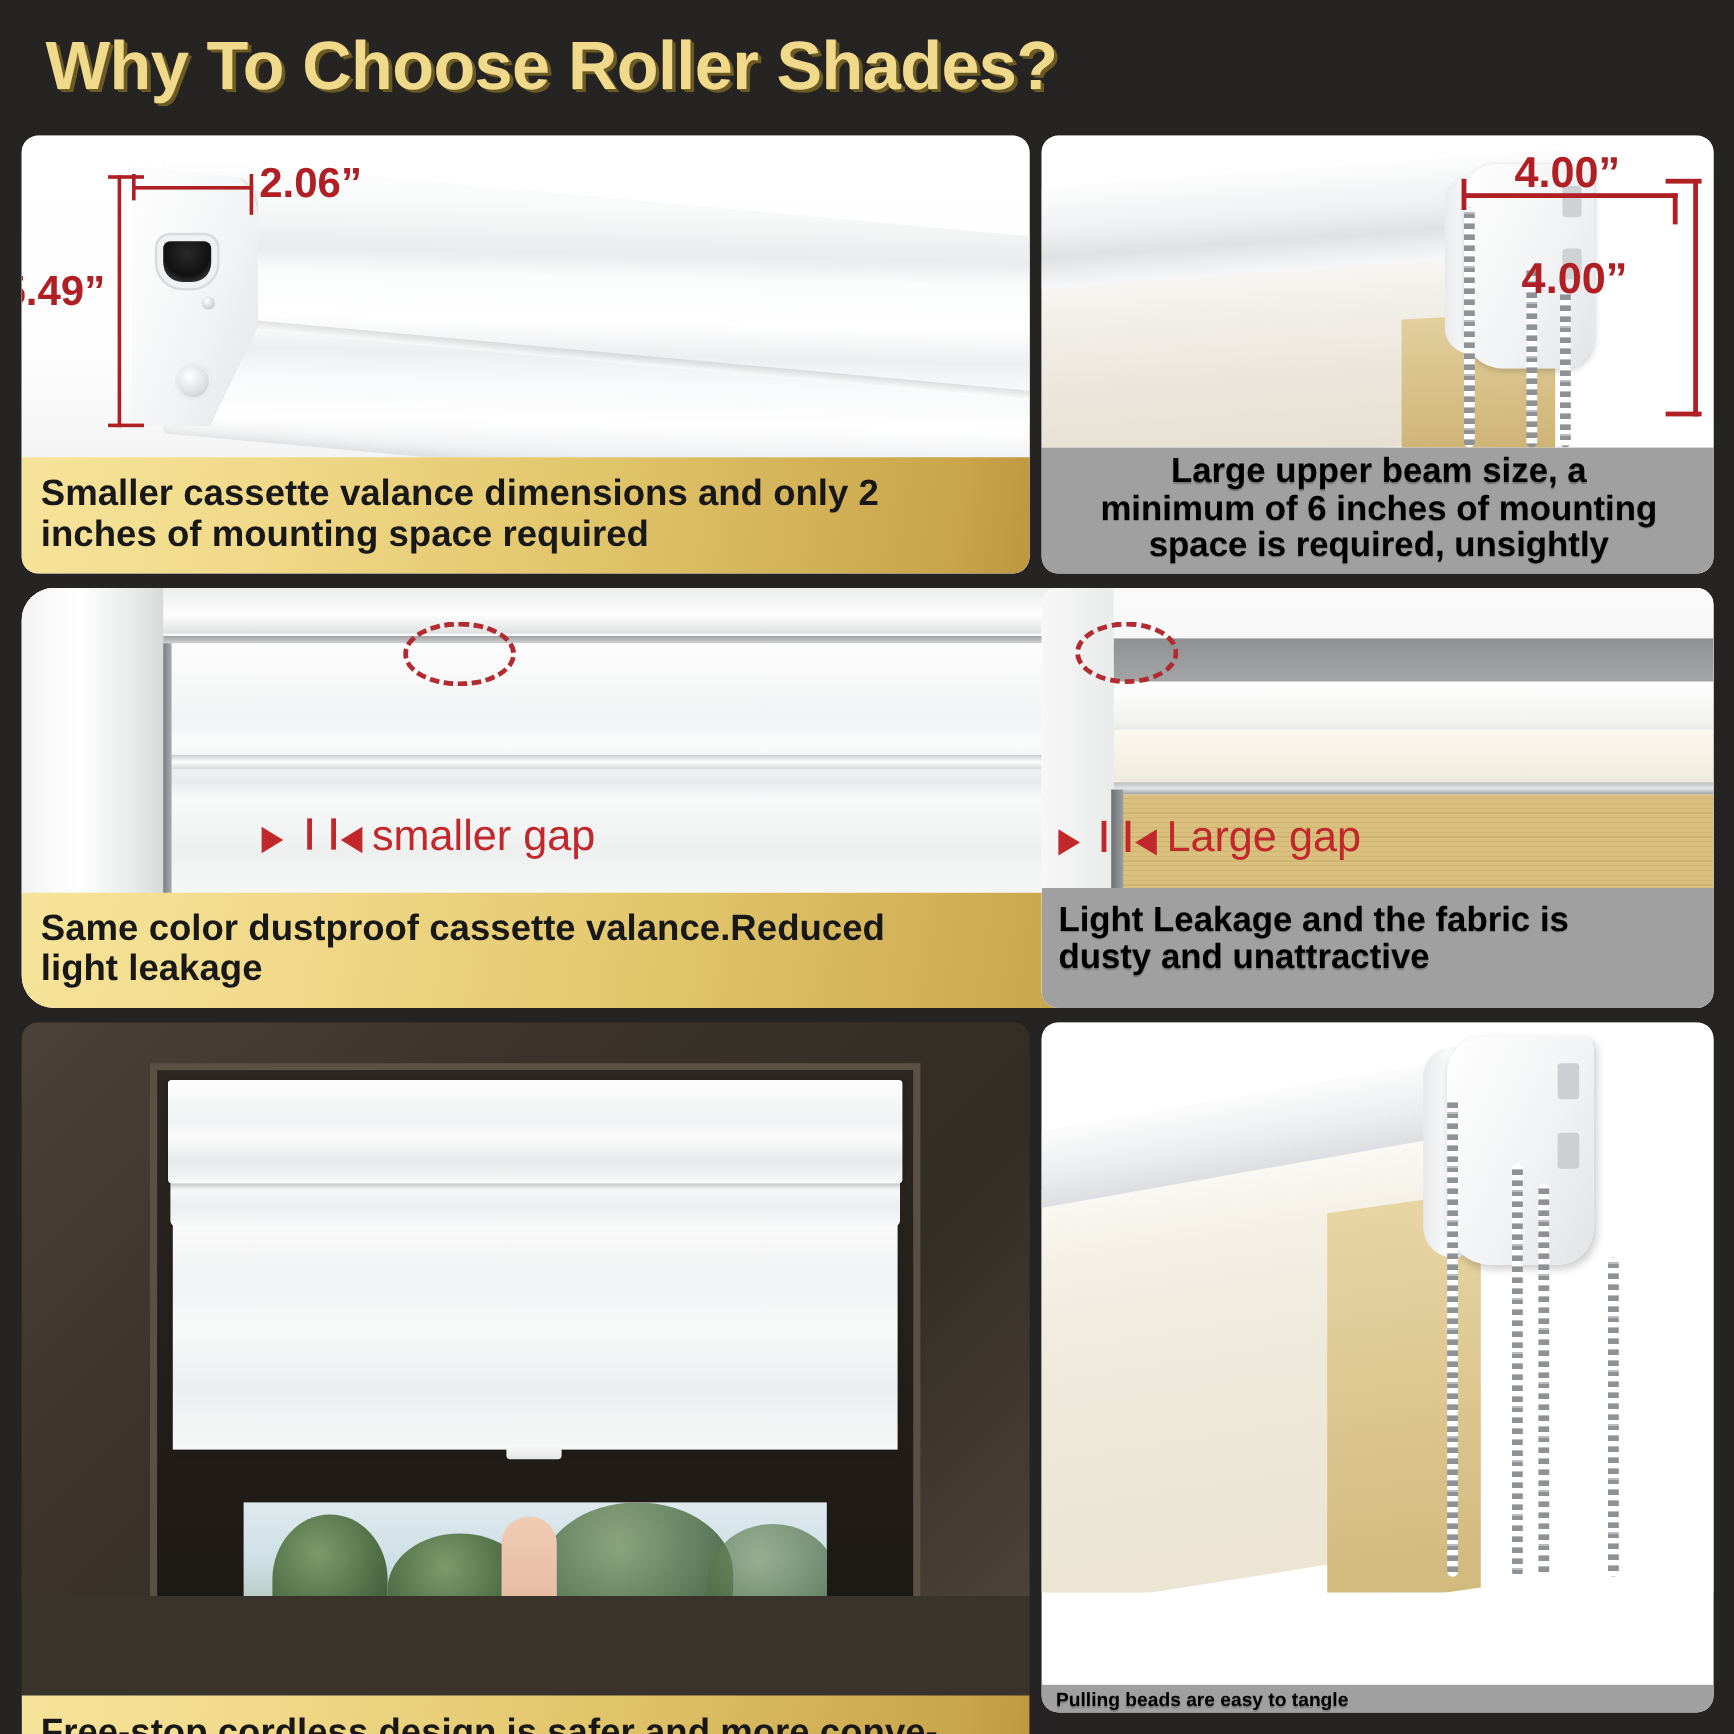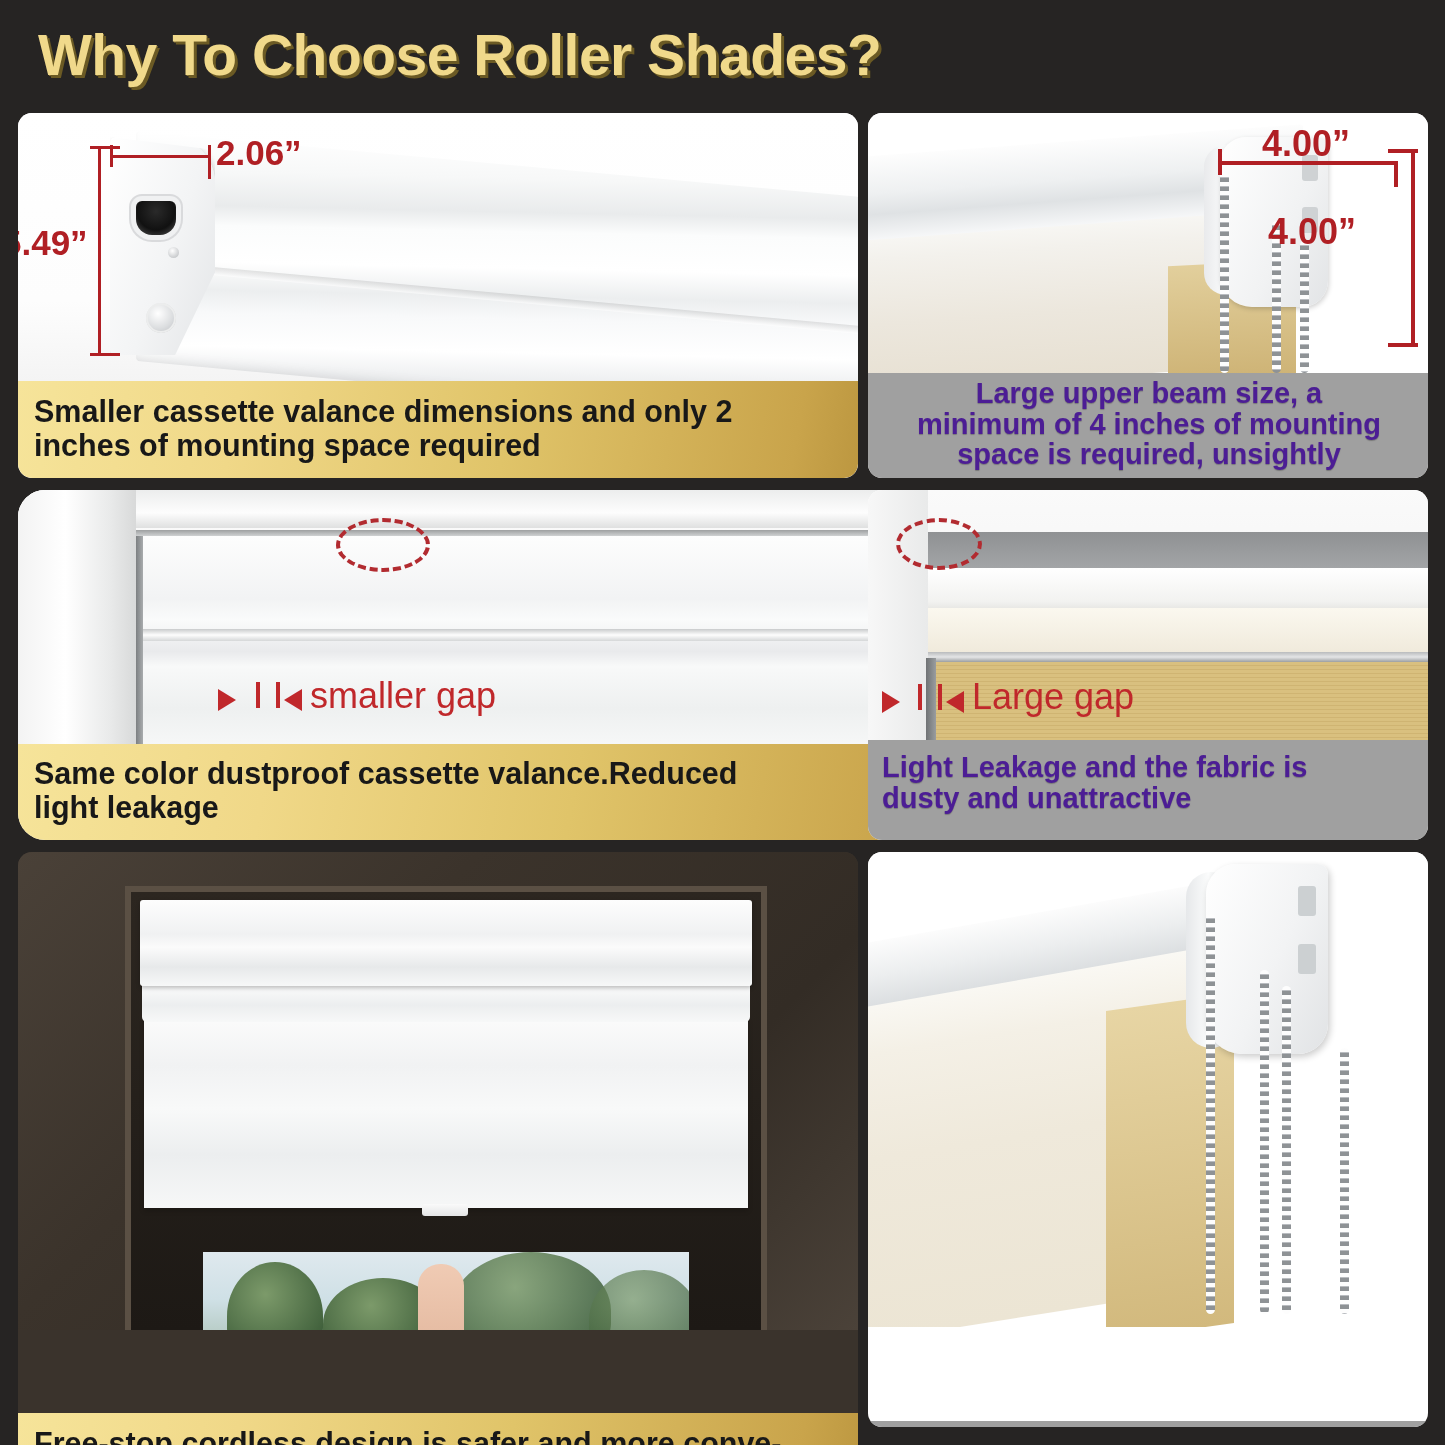--- a/index.html
+++ b/index.html
@@ -29,21 +29,21 @@
     position:absolute; left:0; right:0; bottom:0;
     background:linear-gradient(100deg,#F6E49A 0%,#F0D888 26%,#E0C469 58%,#C9A44B 92%,#BC9740 100%);
     border-radius:0 0 14px 14px;
     padding:11px 16px 0 16px;
     color:#181818; font-weight:bold; line-height:1.10;
   }
   .cap-bad {
     position:absolute; left:0; right:0; bottom:0;
     background:#A0A0A0;
     padding:6px 12px 0 12px;
-    color:#4c1d95; font-weight:bold; line-height:1.06;
+    color:#000000; font-weight:bold; line-height:1.06;
     text-shadow:0 1px 1px rgba(0,0,0,.25);
   }
   .cap-good span, .cap-bad span { display:block; }
 
   
   #p1 { left:18px; top:113px; width:840px; height:365px; background:#fff; }
   #p1 .photo { height:268px; background:linear-gradient(180deg,#ffffff 0%,#fdfdfd 70%,#f4f4f4 100%); }
   .valance-body {
     position:absolute; left:118px; top:18px; width:730px; height:230px;
     background:linear-gradient(176deg,#ffffff 0%,#f7f8f8 14%,#e9ebec 26%,#fbfcfc 33%,
@@ -288,21 +288,21 @@
     <div class="tick" style="left:526px;top:48px;width:4px;height:26px;"></div>
     <div class="dimtxt" style="left:394px;top:10px;font-size:36px;">4.00”</div>
 
     <div class="dim" style="left:543px;top:38px;width:4px;height:196px;"></div>
     <div class="tick" style="left:520px;top:36px;width:30px;height:4px;"></div>
     <div class="tick" style="left:520px;top:230px;width:30px;height:4px;"></div>
     <div class="dimtxt" style="left:400px;top:98px;font-size:36px;">4.00”</div>
   </div>
   <div class="cap-bad">
     <span>Large upper beam size, a</span>
-    <span>minimum of 4 inches of mounting</span>
+    <span>minimum of 6 inches of mounting</span>
     <span>space is required, unsightly</span>
   </div>
 </div>
 
 <div class="panel" id="p3">
   <div class="photo">
     <div class="frameTop"></div>
     <div class="shade3">
       <div class="rail"></div>
     </div>
@@ -379,14 +379,15 @@
     <div class="cloth6b"></div>
     <div class="tube6"></div>
     <div class="wheel6"></div>
     <div class="bracket6"></div>
     <div class="chain" style="left:338px;top:62px;height:400px;"></div>
     <div class="chain" style="left:392px;top:118px;height:344px;"></div>
     <div class="chain" style="left:414px;top:134px;height:328px;"></div>
     <div class="chain" style="left:472px;top:196px;height:266px;"></div>
   </div>
   <div class="cap-bad">
+    <span>Pulling beads are easy to tangle</span>
   </div>
 </div>
 
 </body></html>

